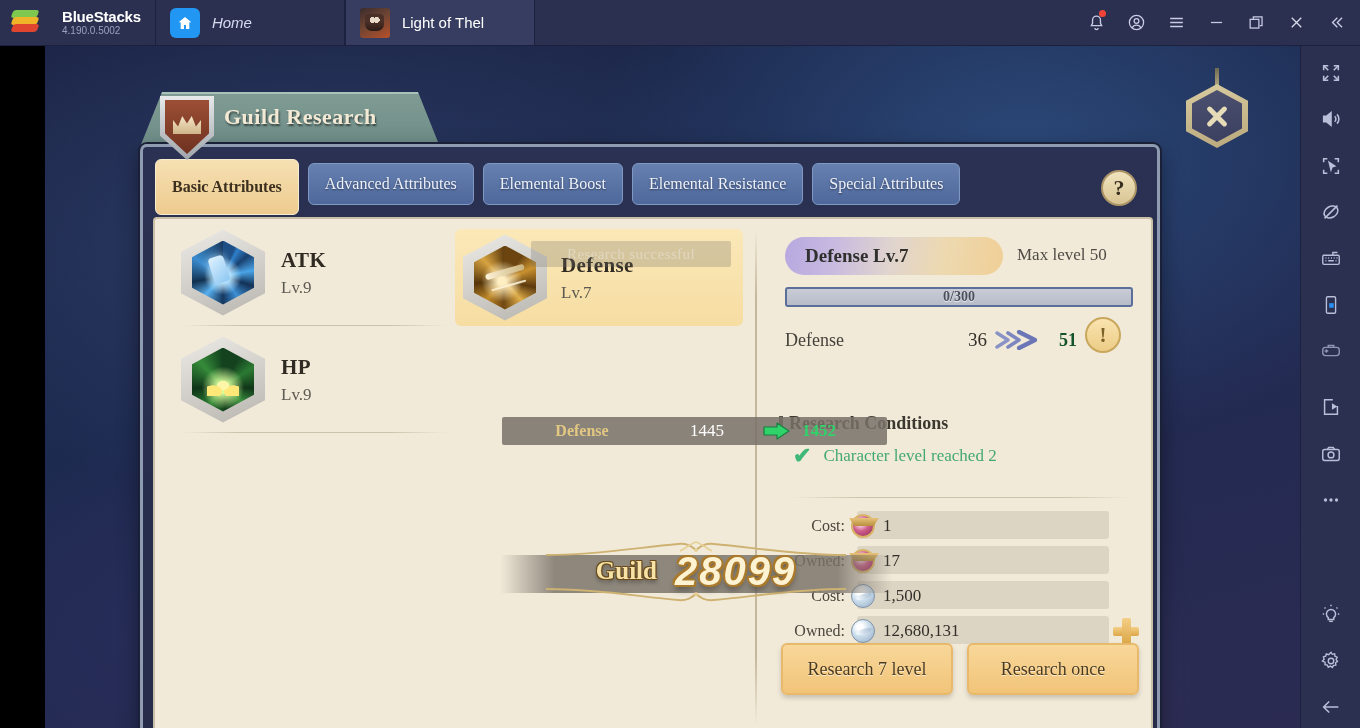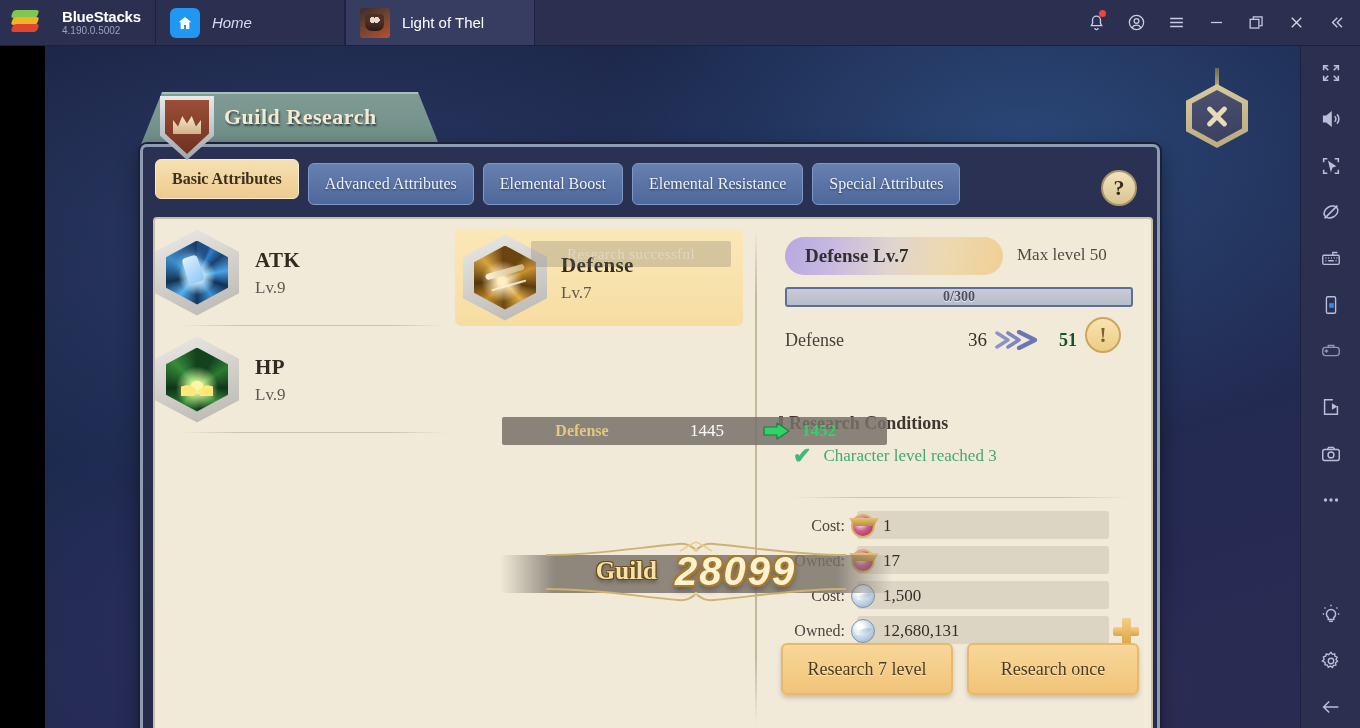--- a/index.html
+++ b/index.html
@@ -194,21 +194,21 @@
     cursor:pointer;
     white-space:nowrap;
   }
   .gtab.inactive {
     background:linear-gradient(180deg,#6680b0 0%, #4e689c 100%);
     border:1px solid #7f98c4;
     color:#eef2fb;
     text-shadow: 0 1px 2px rgba(0,0,0,.5);
   }
   .gtab.active {
-    height:40px;
+    height:56px;
     background:linear-gradient(180deg,#f6e0b2 0%, #edcb8f 100%);
     border:1px solid #f7ecd0;
     color:#3c2f1d; font-weight:bold;
     margin-top:-4px;
     align-items:center;
   }
   .help-btn {
     position:absolute; right:20px; top:23px; width:36px; height:36px;
     border-radius:50%;
     background:linear-gradient(180deg,#f0e3bd,#d9c594);
@@ -229,20 +229,21 @@
   }
   .content::after {
     content:""; position:absolute; left:600px; top:10px; width:2px; height:496px;
     background:linear-gradient(180deg,rgba(190,180,160,0) 0%, #c3b79c 14%, #c3b79c 86%, rgba(190,180,160,0) 100%);
   }
 
   
   .attr-list { position:absolute; left:0px; top:0px; width:300px; }
   .attr-row {
     position:relative; height:107px; display:flex; align-items:center; gap:16px;
+    padding-left:26px;
   }
   .attr-row::after {
     content:""; position:absolute; left:26px; right:8px; bottom:0; height:1px;
     background:linear-gradient(90deg,rgba(200,190,170,0) 0%, #ccc2ab 22%, #ccc2ab 78%, rgba(200,190,170,0) 100%);
   }
   .hexicon { width:84px; height:86px; position:relative; flex:0 0 auto; }
   .hexicon .frame {
     position:absolute; inset:0;
     background:linear-gradient(160deg,#eceae6,#b9b6b0);
     clip-path: polygon(50% 0%, 100% 26%, 100% 74%, 50% 100%, 0% 74%, 0% 26%);
@@ -751,21 +752,21 @@
               </span>
               <span class="sl-to">51</span>
             </div>
             <div class="warn-icon">
               <span>!</span>
             </div>
 
             <div class="cond-title">Research Conditions</div>
             <div class="cond-row">
               <span class="cond-check">✔</span>
-              <span class="cond-text">Character level reached 3</span>
+              <span class="cond-text">Character level reached 2</span>
             </div>
 
             <div class="cost-sep"></div>
 
             <div class="cost-rows">
 
               <div class="cost-row">
                 <span class="cr-bar"></span>
                 <span class="cr-label">Cost:</span>
                 <span class="cr-icon icon-token"></span>

